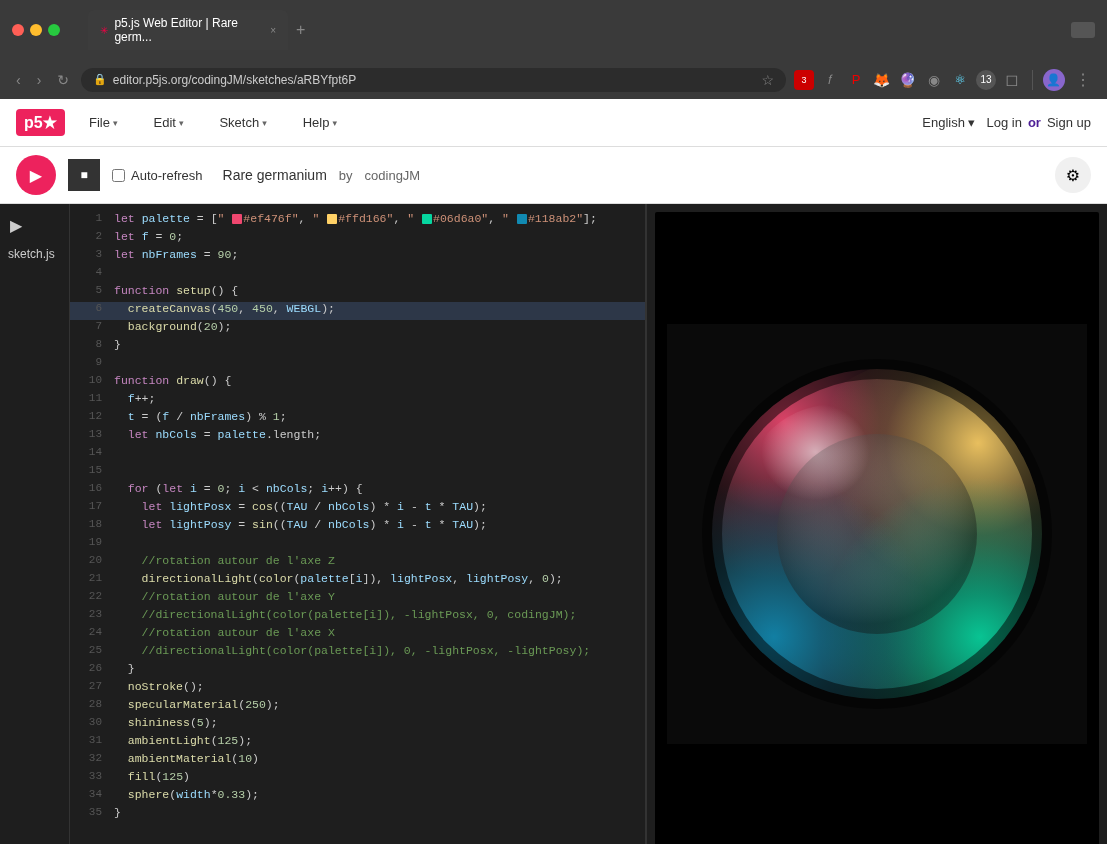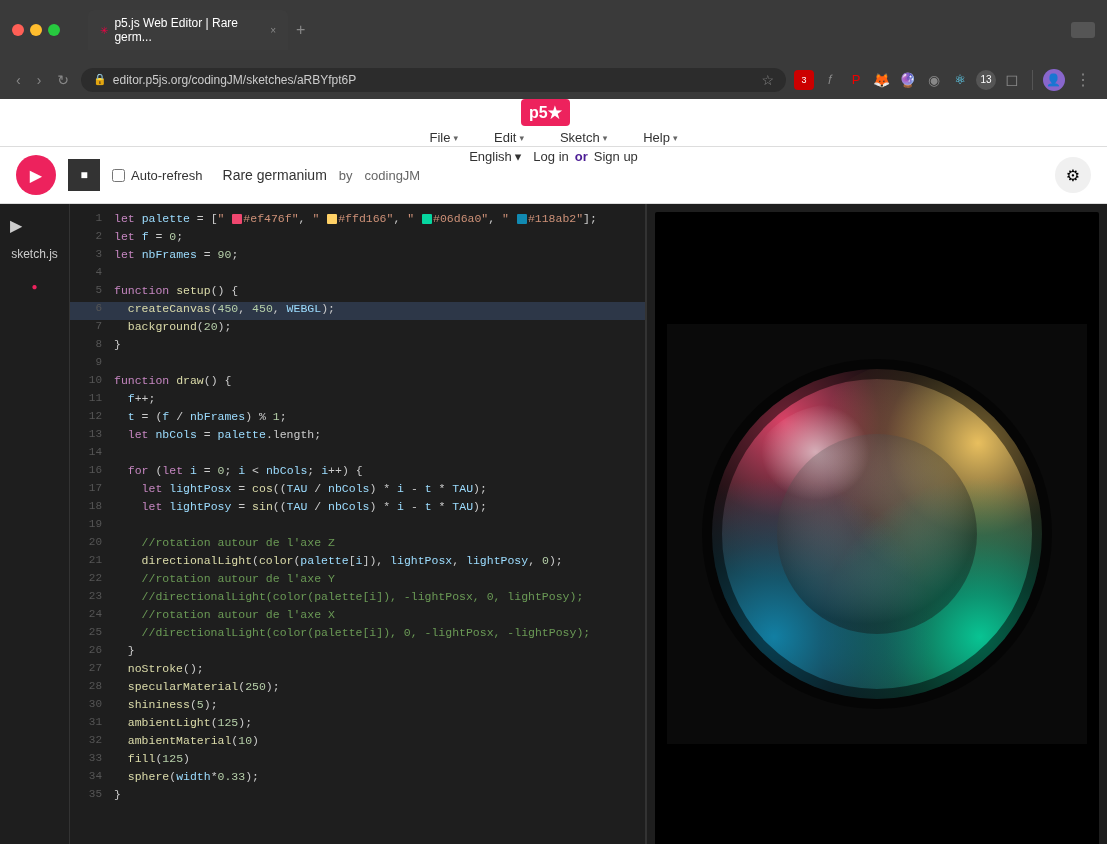--- a/index.html
+++ b/index.html
@@ -23,21 +23,21 @@
     .nav-btn { background: none; border: none; color: #888; font-size: 14px; cursor: pointer; padding: 4px; }
     .address-bar { flex: 1; display: flex; align-items: center; background: #2c2c2c; border-radius: 20px; padding: 4px 12px; gap: 6px; }
     .address-lock { color: #888; font-size: 11px; }
     .address-text { color: #ccc; font-size: 12px; flex: 1; }
     .nav-icons { display: flex; gap: 6px; align-items: center; }
     .nav-icon { width: 20px; height: 20px; border-radius: 50%; display: flex; align-items: center; justify-content: center; font-size: 11px; cursor: pointer; color: #888; }
     .badge-icon { position: relative; }
 
     
     .app { background: #fff; width: 100%; }
-    .app-header { background: #fff; border-bottom: 1px solid #ddd; display: flex; align-items: center; padding: 0 16px; height: 48px; flex-direction: column; }
+    .app-header { background: #fff; border-bottom: 1px solid #ddd; display: flex; align-items: center; padding: 0 16px; height: 48px; }
     .p5-logo { background: #ed225d; color: #fff; font-weight: bold; font-size: 16px; padding: 4px 8px; border-radius: 4px; margin-right: 16px; }
     .header-menu { display: flex; gap: 20px; align-items: center; flex: 1; }
     .menu-item { color: #333; font-size: 13px; padding: 4px 8px; cursor: pointer; display: flex; align-items: center; gap: 3px; }
     .menu-arrow { font-size: 9px; color: #666; }
     .header-right { display: flex; align-items: center; gap: 12px; }
     .lang-btn { font-size: 13px; color: #333; cursor: pointer; display: flex; align-items: center; gap: 3px; }
     .auth-links { font-size: 13px; color: #333; display: flex; align-items: center; gap: 6px; }
     .auth-links a { color: #333; text-decoration: none; }
     .auth-links .sep { color: #4c1d95; font-weight: bold; }
 
@@ -50,21 +50,21 @@
     .sketch-title { font-size: 14px; color: #333; margin-left: 8px; }
     .sketch-author { font-size: 13px; color: #666; }
     .settings-btn { margin-left: auto; width: 36px; height: 36px; border-radius: 50%; background: #f0f0f0; border: none; cursor: pointer; display: flex; align-items: center; justify-content: center; font-size: 16px; }
 
     
     .editor-area { display: flex; background: #1e1e1e; height: calc(844px - 48px - 48px - 56px - 32px); }
     
     
     .file-panel { width: 70px; background: #1e1e1e; border-right: 1px solid #333; display: flex; flex-direction: column; align-items: center; padding-top: 4px; }
     .file-panel-arrow { color: #ccc; font-size: 16px; cursor: pointer; padding: 4px; }
-    .file-item { display: flex; align-items: center; gap: 20px; padding: 4px 8px; width: 100%; flex-direction: column; }
+    .file-item { display: flex; align-items: center; gap: 20px; padding: 4px 8px; width: 100%; }
     .file-name { color: #ccc; font-size: 12px; }
     .file-dot { color: #ed225d; font-size: 10px; }
 
     
     .code-editor { flex: 1; background: #1e1e1e; overflow: hidden; font-family: 'Courier New', monospace; font-size: 12px; padding: 8px 0; border-right: 1px solid #333; }
     .code-line { display: flex; min-height: 18px; padding: 0 8px; }
     .code-line.highlighted { background: #2d3748; }
     .line-num { color: #555; min-width: 24px; text-align: right; margin-right: 12px; font-size: 11px; user-select: none; }
     .line-content { color: #ccc; white-space: pre; font-size: 11.5px; }
 
@@ -253,20 +253,24 @@
         <div class="code-line">
           <span class="line-num">13</span>
           <span class="line-content">  <span style="color:#c586c0;">let</span> <span style="color:#9cdcfe;">nbCols</span> = <span style="color:#9cdcfe;">palette</span>.length;</span>
         </div>
 
         <div class="code-line">
           <span class="line-num">14</span>
           <span class="line-content"></span>
         </div>
 
+        <div class="code-line">
+          <span class="line-num">15</span>
+          <span class="line-content"></span>
+        </div>
 
         <div class="code-line">
           <span class="line-num">16</span>
           <span class="line-content">  <span style="color:#c586c0;">for</span> (<span style="color:#c586c0;">let</span> <span style="color:#9cdcfe;">i</span> = <span style="color:#b5cea8;">0</span>; <span style="color:#9cdcfe;">i</span> &lt; <span style="color:#9cdcfe;">nbCols</span>; <span style="color:#9cdcfe;">i</span>++) {</span>
         </div>
 
         <div class="code-line">
           <span class="line-num">17</span>
           <span class="line-content">    <span style="color:#c586c0;">let</span> <span style="color:#9cdcfe;">lightPosx</span> = <span style="color:#dcdcaa;">cos</span>((<span style="color:#9cdcfe;">TAU</span> / <span style="color:#9cdcfe;">nbCols</span>) * <span style="color:#9cdcfe;">i</span> - <span style="color:#9cdcfe;">t</span> * <span style="color:#9cdcfe;">TAU</span>);</span>
         </div>
@@ -291,21 +295,21 @@
           <span class="line-content">    <span style="color:#dcdcaa;">directionalLight</span>(<span style="color:#dcdcaa;">color</span>(<span style="color:#9cdcfe;">palette</span>[<span style="color:#9cdcfe;">i</span>]), <span style="color:#9cdcfe;">lightPosx</span>, <span style="color:#9cdcfe;">lightPosy</span>, <span style="color:#b5cea8;">0</span>);</span>
         </div>
 
         <div class="code-line">
           <span class="line-num">22</span>
           <span class="line-content">    <span style="color:#6a9955;">//rotation autour de l'axe Y</span></span>
         </div>
 
         <div class="code-line">
           <span class="line-num">23</span>
-          <span class="line-content">    <span style="color:#6a9955;">//directionalLight(color(palette[i]), -lightPosx, 0, lightPosy);</span></span>
+          <span class="line-content">    <span style="color:#6a9955;">//directionalLight(color(palette[i]), -lightPosx, 0, codingJM);</span></span>
         </div>
 
         <div class="code-line">
           <span class="line-num">24</span>
           <span class="line-content">    <span style="color:#6a9955;">//rotation autour de l'axe X</span></span>
         </div>
 
         <div class="code-line">
           <span class="line-num">25</span>
           <span class="line-content">    <span style="color:#6a9955;">//directionalLight(color(palette[i]), 0, -lightPosx, -lightPosy);</span></span>

